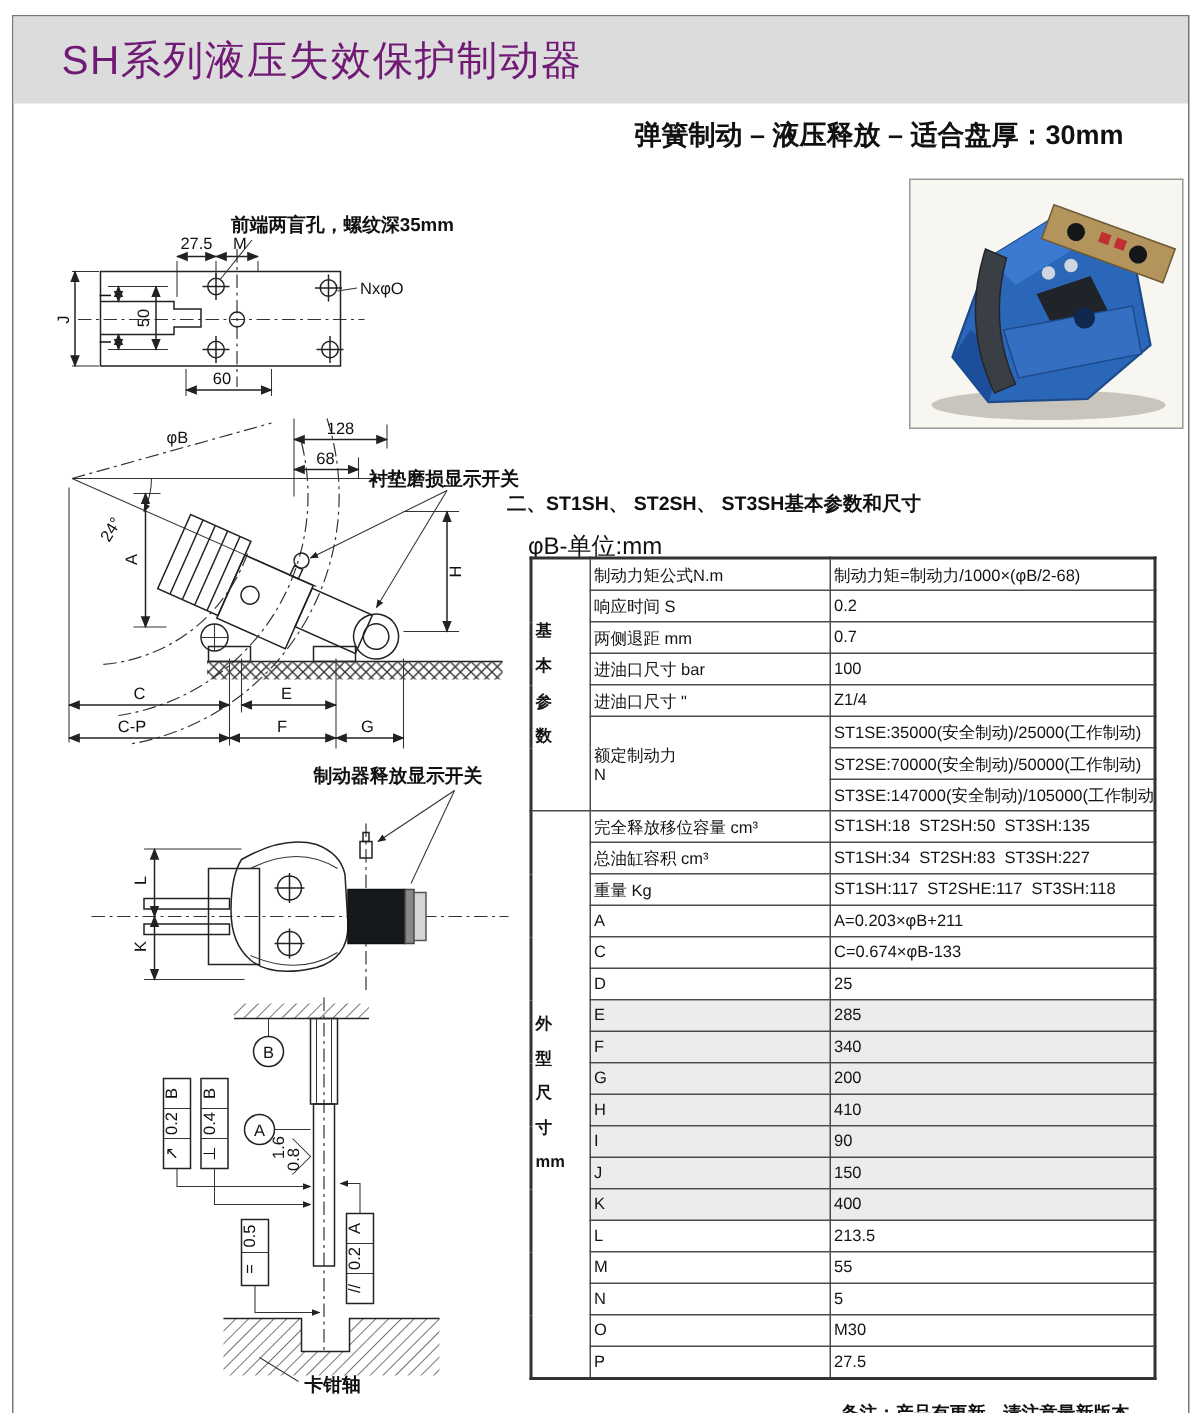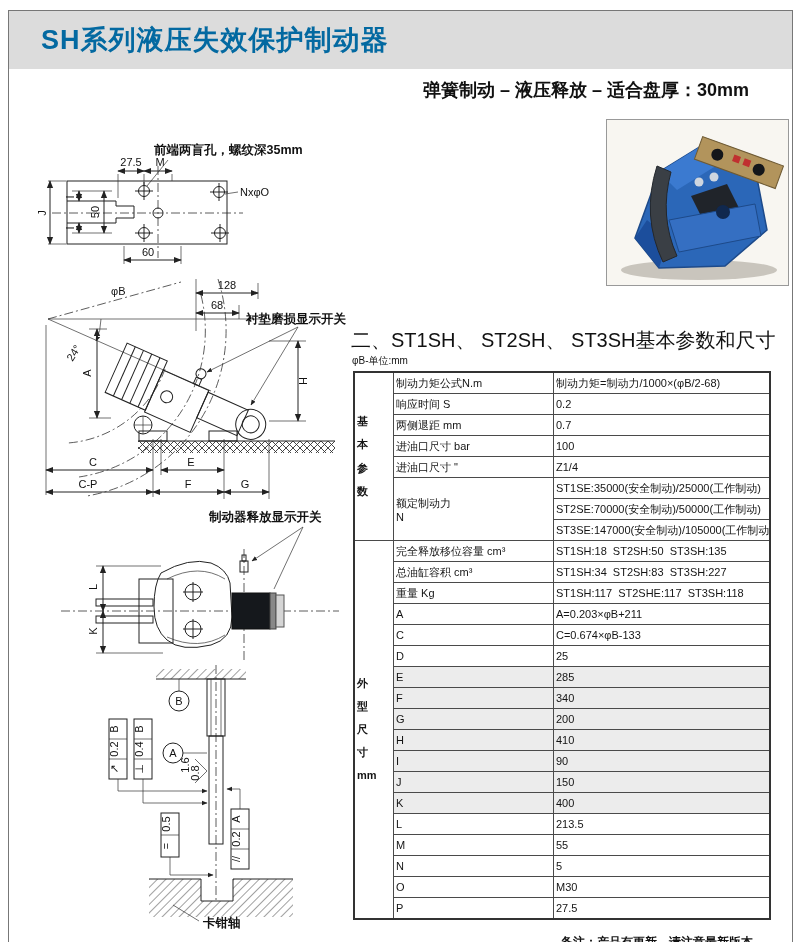--- a/index.html
+++ b/index.html
@@ -1,26 +1,26 @@
 <!DOCTYPE html>
 <html><head>
 <meta charset="utf-8">
 <style>
   html,body{margin:0;padding:0;background:#fff;}
   body{width:800px;height:942px;position:relative;overflow:hidden;
        font-family:"Liberation Sans",sans-serif;color:#111;}
   .frame{position:absolute;left:8px;top:10px;width:783px;height:960px;
          border:1px solid #777;background:#fff;}
   .header-band{position:absolute;left:0;top:0;width:100%;height:58px;background:#dcdcdc;}
-  .page-title{margin:0;padding-left:32px;line-height:58px;font-size:27px;font-weight:bold;
-              letter-spacing:1px;color:#0369a1;border-radius:28px;}
+  .page-title{margin:0;padding-left:32px;line-height:58px;font-size:27px;font-weight:normal;
+              letter-spacing:1px;color:#701a75;border-radius:28px;}
   .subtitle{position:absolute;top:67px;right:43px;font-size:18px;font-weight:bold;}
   .s1-heading{position:absolute;left:30px;top:91px;font-size:15px;font-weight:bold;}
-  .s2-heading{position:absolute;left:342px;top:316px;font-size:20px;font-weight:normal;}
-  .unit-note{position:absolute;left:343px;top:343px;font-size:10px;}
+  .s2-heading{position:absolute;left:329px;top:316px;font-size:13px;font-weight:bold;}
+  .unit-note{position:absolute;left:343px;top:343px;font-size:16px;}
   .photo{position:absolute;left:597px;top:108px;width:181px;height:165px;
          border:1px solid #999;background:#f8f6f1;}
   .d1{position:absolute;left:27px;top:125px;}
   .d2{position:absolute;left:4px;top:262px;}
   .d3{position:absolute;left:32px;top:488px;}
   .d4{position:absolute;left:52px;top:650px;}
   table.params{position:absolute;left:344px;top:360px;width:418px;
                border-collapse:collapse;table-layout:fixed;border:2px solid #333;}
   table.params td{border:1px solid #4a4a4a;height:20px;text-align:left;
                   padding:0 2px;font-size:11px;white-space:pre;overflow:hidden;

